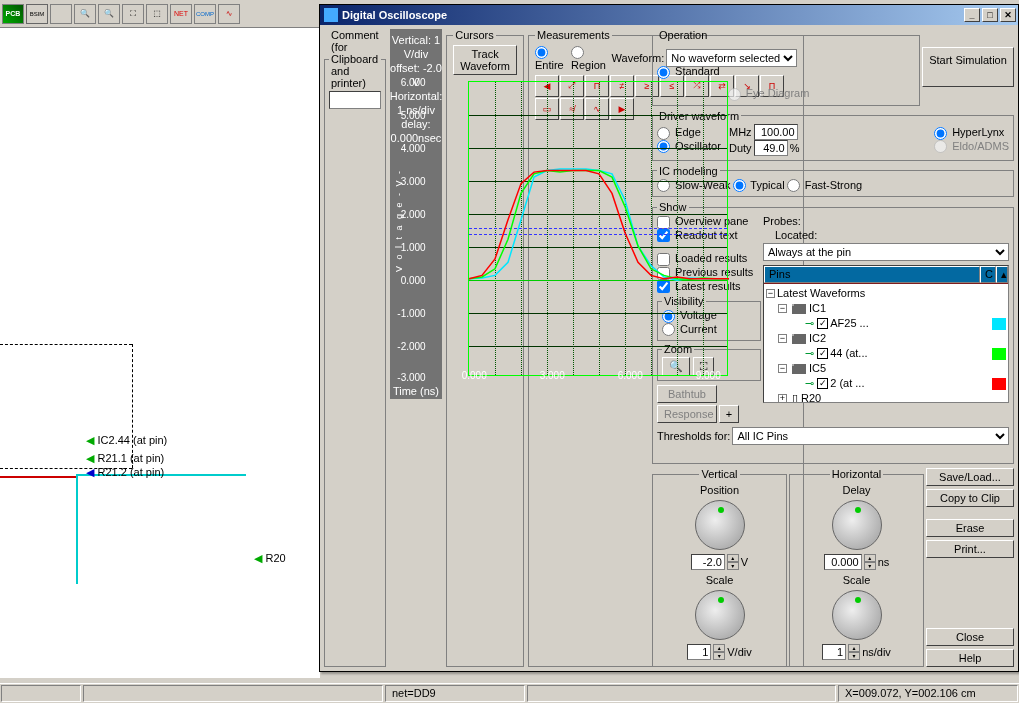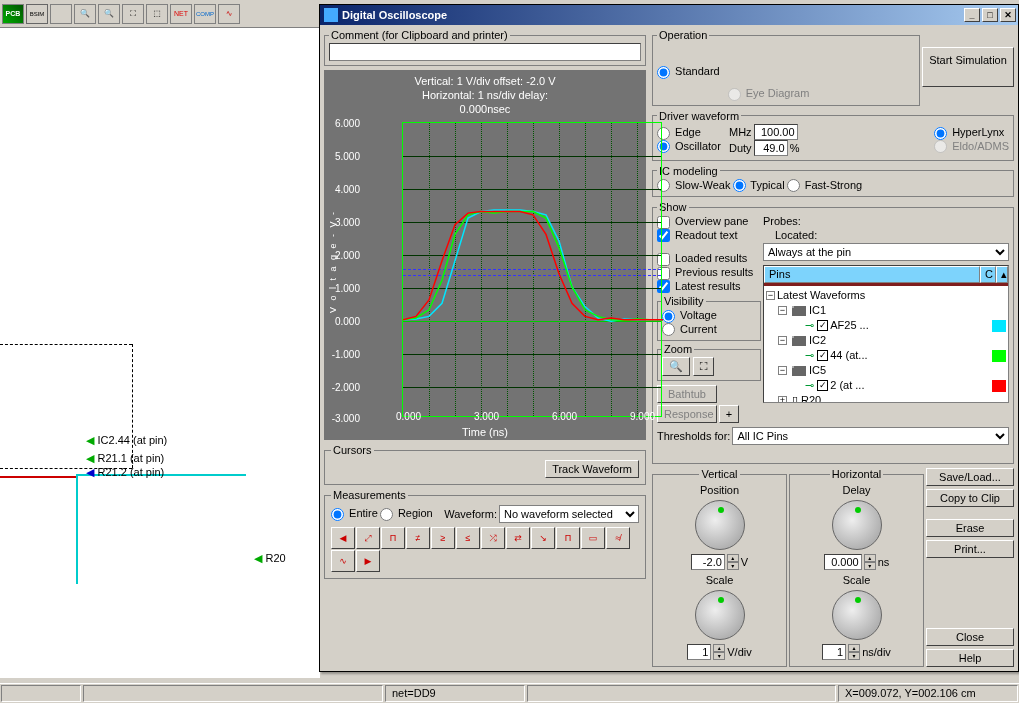--- a/index.html
+++ b/index.html
@@ -17,21 +17,21 @@
 .sch-dash3 { position:absolute; left:132px; top:106px; height:124px; border-left:1px dashed #000; }
 .sch-lbl { position:absolute; font-size:11px; color:#000; }
 .statusbar { position: absolute; left:0; bottom:0; width:1019px; height:20px; background:#d4d0c8; border-top:1px solid #fff; display:flex; }
 .status-cell { border:1px solid #808080; border-top-color:#808080; border-left-color:#808080; border-right-color:#fff; border-bottom-color:#fff; padding:1px 6px; margin:1px; }
 .dialog { position: absolute; left: 319px; top: 4px; width: 700px; height: 668px; background: #d4d0c8; border: 1px solid #000; box-shadow: 2px 2px 2px rgba(0,0,0,0.3); }
 .titlebar { height: 20px; background: linear-gradient(to right, #0a246a, #a6caf0); color: #fff; display: flex; align-items: center; padding: 0 2px 0 4px; font-weight: bold; }
 .titlebar .icon { width:14px; height:14px; background:#4af; margin-right:4px; }
 .titlebar .sp { flex:1; }
 .winbtn { width:16px; height:14px; background:#d4d0c8; border:1px solid #fff; border-right-color:#404040; border-bottom-color:#404040; margin-left:2px; font-size:9px; text-align:center; line-height:12px; color:#000;}
 .content { display:flex; padding:4px; gap:6px; height: calc(100% - 20px); }
-.col-left { width: 322px; display:flex; flex-direction:column; gap:4px; }
+.col-left { width: 322px; display:flex; gap:4px; }
 .col-right { flex:1; display:flex; flex-direction:column; gap:4px; }
 fieldset { border:1px solid #808080; border-radius:0; padding:4px 6px 6px 6px; margin:0; }
 fieldset.tight { padding:2px 4px 4px 4px; }
 legend { padding:0 2px; color:#000; }
 .textin { width:100%; border:1px solid #808080; border-top-color:#404040; border-left-color:#404040; background:#fff; height:18px; padding:1px 2px; }
 .scope { background:#737373; width:100%; height:370px; position:relative; color:#fff; }
 .scope-top { text-align:center; padding-top:4px; line-height:14px; }
 .scope-plot { position:absolute; left:78px; top:52px; width:260px; height:295px; border:1px solid #0f0; }
 .yaxis { position:absolute; left:36px; top:48px; height:300px; }
 .ytick { position:absolute; right:0; color:#fff; font-size:10px; text-align:right; width:38px; }
@@ -62,21 +62,21 @@
 .meas-icons { display:flex; gap:1px; flex-wrap:wrap; }
 .mi { width:24px; height:22px; border:1px solid #fff; border-right-color:#404040; border-bottom-color:#404040; background:#d4d0c8; display:inline-flex; align-items:center; justify-content:center; font-size:9px; color:#c00;}
 .right-btns { display:flex; flex-direction:column; gap:3px; }
 .right-btns .btn { width:88px; }
 .op-row { display:flex; align-items:center; gap:2px; }
 .gray { color:#808080;margin-top:44px; }
 .grid-v { position:absolute; top:0; bottom:0; border-left:1px dotted #050; }
 .grid-h { position:absolute; left:0; right:0; border-top:1px solid #030; }
 .dash-h { position:absolute; left:0; right:0; border-top:1px dashed #33f; }
 .wave { position:absolute; left:0; top:0; }
-.pins-hdr { display:flex; border-bottom:3px solid #7f1d1d; background:#7dd3fc; }
+.pins-hdr { display:flex; border-bottom:1px solid #7f1d1d; background:#0369a1; }
 .pins-hdr .ph { border:1px solid #fff; border-right-color:#808080; border-bottom-color:#808080; padding:1px 4px; }
 .chk { width:11px; height:11px; border:1px solid #000; background:#fff; display:inline-block; text-align:center; line-height:9px; font-size:9px; margin:0 2px;}
 .sig{ color:#093; margin:0 1px; }
 </style>
 </head>
 <body>
 
 <div class="back-app">
   <div class="back-toolbar">
     <span class="tb pcb">PCB</span>

